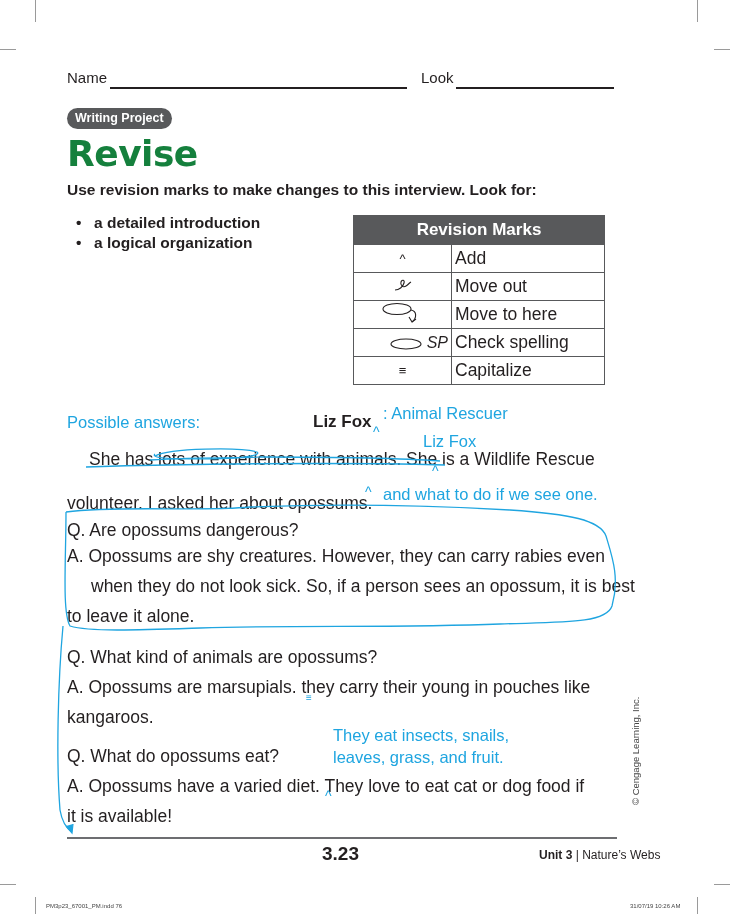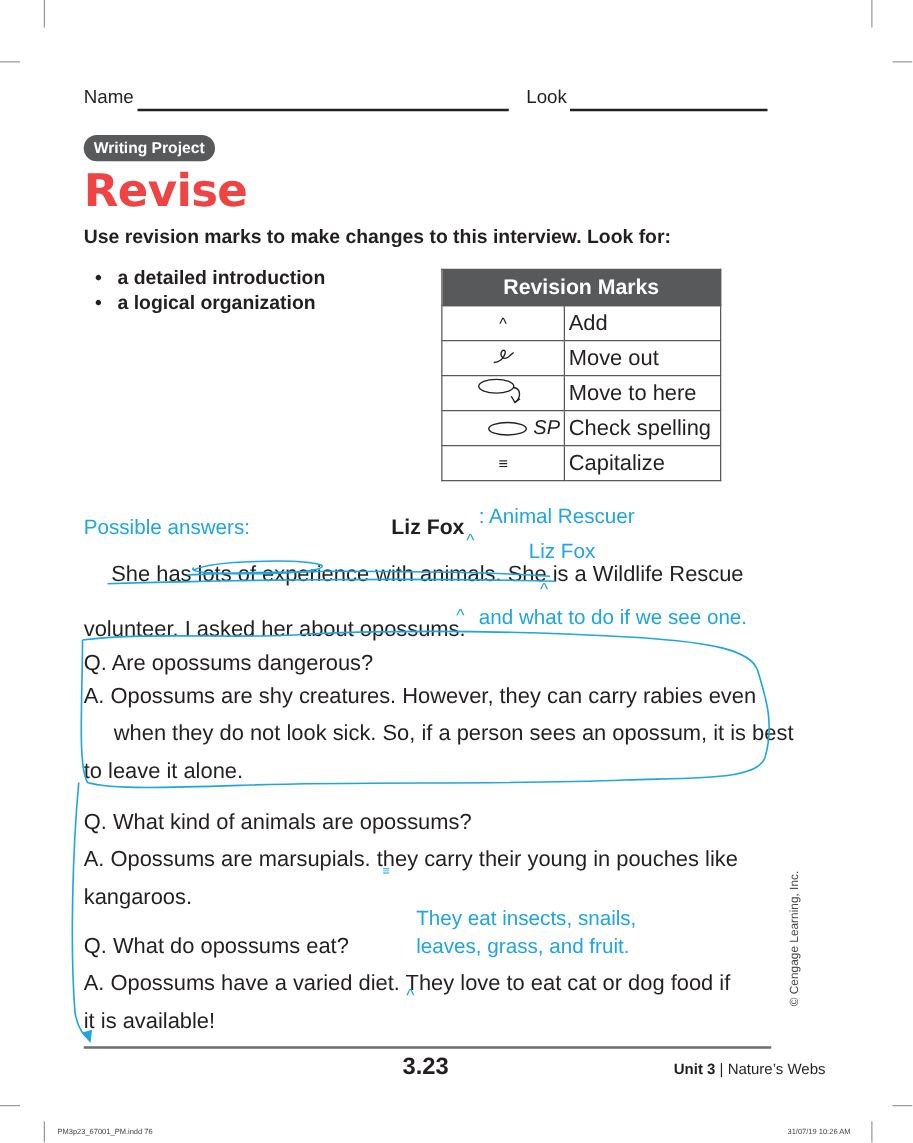--- a/index.html
+++ b/index.html
@@ -17,34 +17,34 @@
     
     .tag-pill {
       position: absolute; left: 67px; top: 108px; height: 21px; padding: 0 8px;
       border-radius: 11px; background: #58595b; color: #ffffff;
       font-weight: bold; font-size: 12.5px; line-height: 21px; white-space: nowrap;
     }
 
     .page-title {
       position: absolute; left: 67px; top: 133px;
       font-family: "DejaVu Sans", sans-serif; font-weight: bold;
-      font-size: 36px; letter-spacing: -0.5px; color: #ef4444;
+      font-size: 36px; letter-spacing: -0.5px; color: #15803d;
     }
 
     .instructions {
       position: absolute; left: 67px; top: 181px; font-weight: bold; font-size: 15.5px; color: #231f20;
     }
 
     .bullets { position: absolute; left: 76px; top: 213px; list-style: none; }
     .bullets li { font-weight: bold; font-size: 15.5px; line-height: 20px; position: relative; padding-left: 18px; }
     .bullets li .dot { position: absolute; left: 0; top: 0; }
 
     
     .marks-table {
-      position: absolute; left: 353px; top: 215px; width: 224px;
+      position: absolute; left: 353px; top: 215px; width: 252px;
       border-collapse: collapse; border: 1.5px solid #58595b;
     }
     .marks-table th {
       background: #58595b; color: #ffffff; font-weight: bold; font-size: 17px;
       height: 29px; text-align: center; border: 1.5px solid #58595b;
     }
     .marks-table td { border: 1.5px solid #58595b; height: 28px; font-size: 17.5px; }
     .marks-table td.sym { width: 98px; text-align: center; color: #231f20; font-size: 13px; }
     .marks-table td.lbl { padding-left: 3px; }
 

